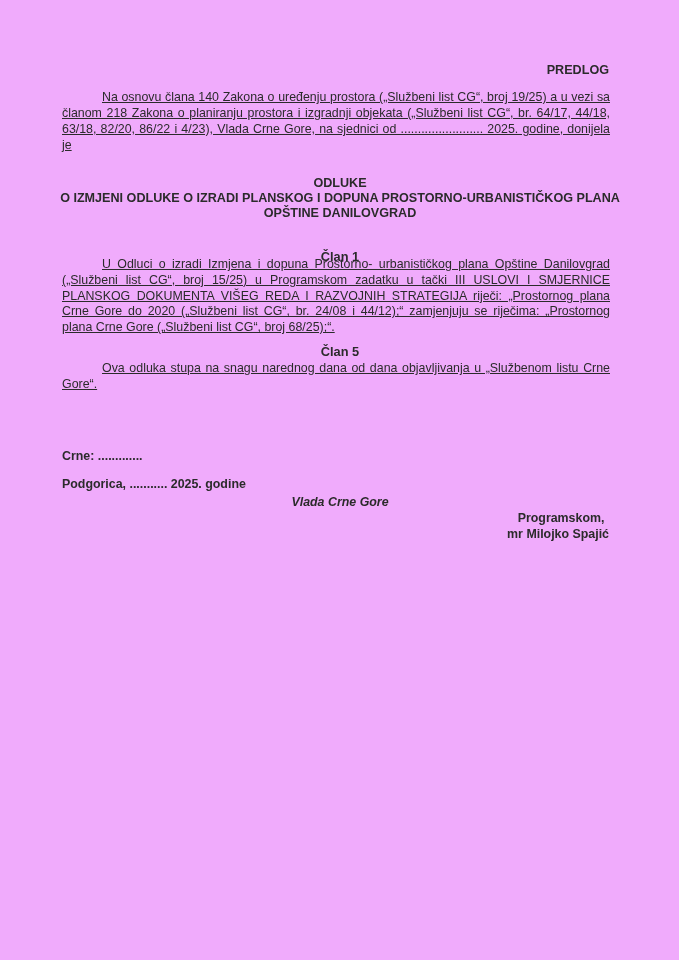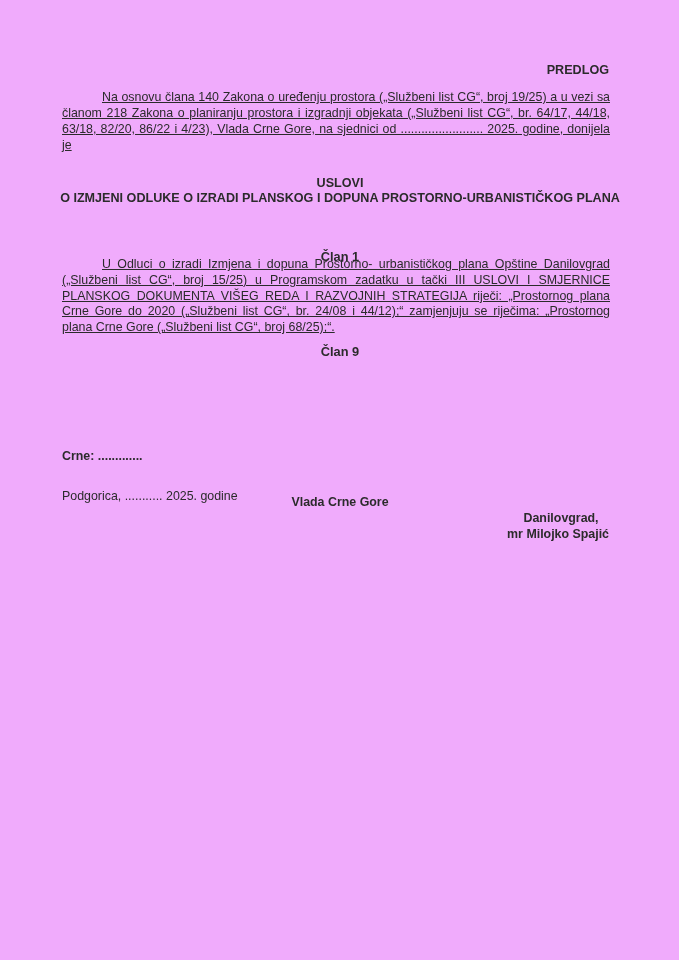--- a/index.html
+++ b/index.html
@@ -54,27 +54,28 @@
       width: 600px;
       text-align: center;
       font-weight: bold;
       font-size: 12.8px;
     }
     .clan1-head { top: 249px; }
     .clan1-body { top: 257px; line-height: 15.8px; }
     .clan2-head { top: 344px; }
     .clan2-body { top: 360px; }
     .broj { top: 448px; left: 62px; font-weight: bold; }
-    .mjesto { top: 488px; left: 62px; font-weight: normal; }
+    .mjesto { top: 476px; left: 62px; font-weight: bold; }
     .vlada {
       top: 494px;
       left: 40px;
       width: 600px;
       text-align: center;
       font-weight: bold;
+      font-style: italic;
     }
     .sig {
       top: 510px;
       right: 70px;
       text-align: right;
       font-weight: bold;
     }
     .sig div { text-align: center; padding-left: 8px; }
     .sig .title-line { padding-left: 14px; }
   </style>
@@ -83,34 +84,38 @@
 
 <div class="page">
 
   <div class="abs predlog">PREDLOG</div>
 
   <div class="abs para intro">
     <span class="indent"></span><span>Na osnovu člana 140 Zakona o uređenju prostora („Službeni list CG“, broj 19/25) a u vezi sa članom 218 Zakona o planiranju prostora i izgradnji objekata („Službeni list CG“, br. 64/17, 44/18, 63/18, 82/20, 86/22 i 4/23), Vlada Crne Gore, na sjednici od ........................ 2025. godine, donijela je</span>
   </div>
 
   <div class="abs title-block">
-    <div>USLOVI</div>
+    <div>ODLUKE</div>
     <div>O IZMJENI ODLUKE O IZRADI PLANSKOG I DOPUNA PROSTORNO-URBANISTIČKOG PLANA</div>
+    <div>OPŠTINE DANILOVGRAD</div>
   </div>
 
   <div class="abs clan-head clan1-head">Član 1</div>
   <div class="abs para clan1-body">
     <span class="indent"></span><span>U Odluci o izradi Izmjena i dopuna Prostorno- urbanističkog plana Opštine Danilovgrad („Službeni list CG“, broj 15/25) u Programskom zadatku u tački III USLOVI I SMJERNICE PLANSKOG DOKUMENTA VIŠEG REDA I RAZVOJNIH STRATEGIJA riječi: „Prostornog plana Crne Gore do 2020 („Službeni list CG“, br. 24/08 i 44/12);“ zamjenjuju se riječima: „Prostornog plana Crne Gore („Službeni list CG“, broj 68/25);“.</span>
   </div>
 
-  <div class="abs clan-head clan2-head">Član 9</div>
+  <div class="abs clan-head clan2-head">Član 5</div>
+  <div class="abs para clan2-body">
+    <span class="indent"></span><span>Ova odluka stupa na snagu narednog dana od dana objavljivanja u „Službenom listu Crne Gore“.</span>
+  </div>
 
   <div class="abs broj">Crne: .............</div>
   <div class="abs mjesto">Podgorica, ........... 2025. godine</div>
 
   <div class="abs vlada">Vlada Crne Gore</div>
 
   <div class="abs sig">
-    <div class="title-line">Danilovgrad,</div>
+    <div class="title-line">Programskom,</div>
     <div>mr Milojko Spajić</div>
   </div>
 
 </div>
 
 </body></html>

